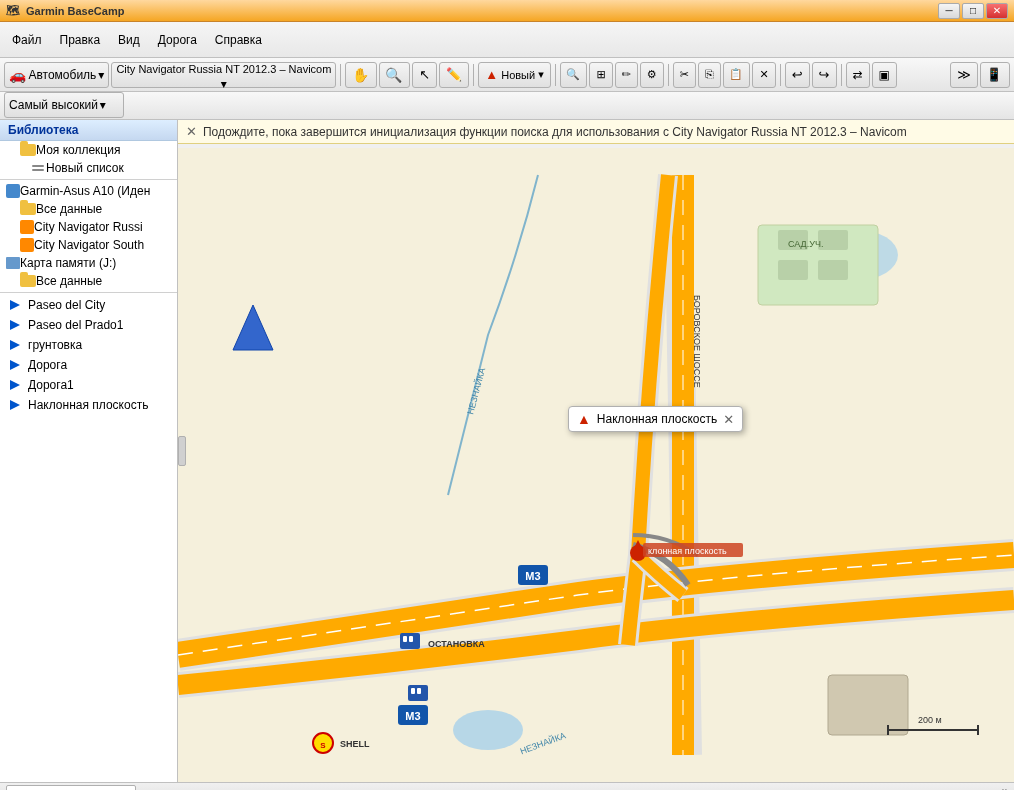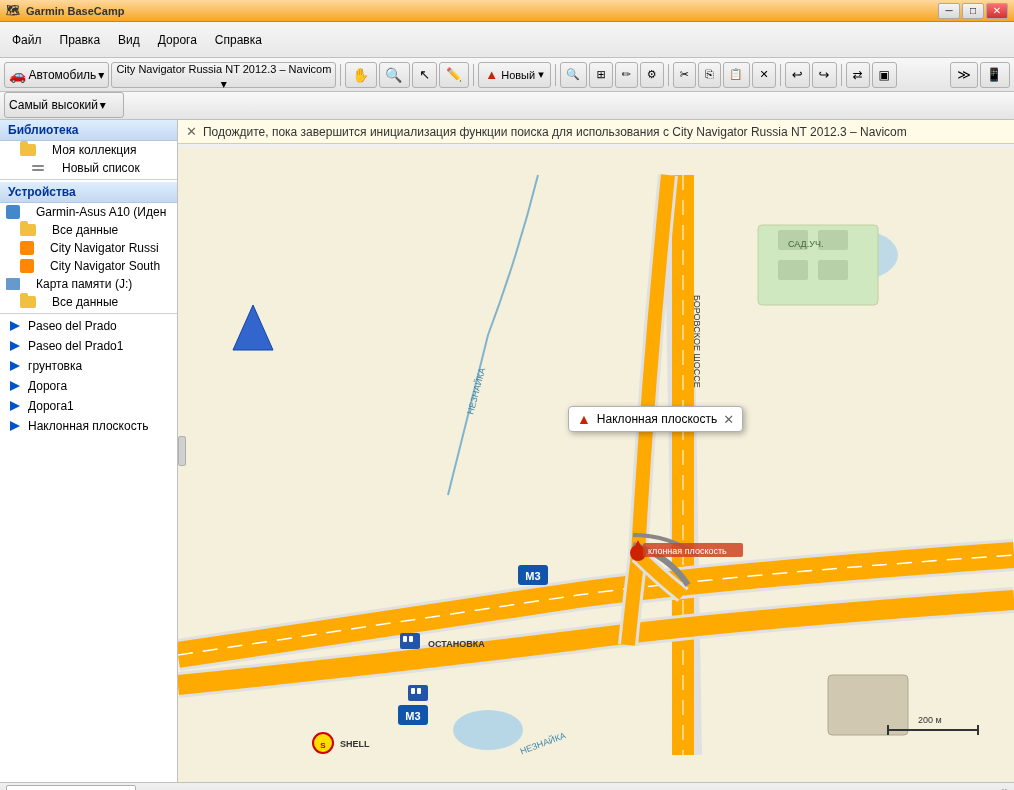--- a/index.html
+++ b/index.html
@@ -102,21 +102,21 @@
       padding: 3px 8px;
       font-weight: bold;
       font-size: 12px;
       color: #003399;
       border-bottom: 1px solid #b0c8e0;
     }
     .sidebar-item {
       display: flex;
       align-items: center;
       padding: 2px 6px;
-      gap: 16px;
+      gap: 0;
       cursor: pointer;
       font-size: 12px;
     }
     .sidebar-item.indent { padding-left: 20px; }
     .sidebar-item.indent2 { padding-left: 32px; }
 
     
     .icon-folder { width: 16px; height: 12px; background: #f0c040; border-radius: 0 2px 2px 2px; position: relative; flex-shrink: 0; }
     .icon-folder::before { content: ''; position: absolute; top: -3px; left: 0; width: 8px; height: 3px; background: #f0c040; border-radius: 2px 2px 0 0; }
     .icon-list { width: 14px; height: 14px; flex-shrink: 0; display: flex; flex-direction: column; justify-content: center; gap: 2px; }
@@ -374,21 +374,20 @@
     <div class="sidebar-item indent2">
       <div class="icon-list">
           <span></span>
           <span></span>
         </div>
       <span>Новый список</span>
     </div>
 
     <div class="sidebar-divider"></div>
 
-    <div class="sidebar-section-title">Устройства</div>
 
     <div class="sidebar-item">
       <div class="icon-device" style="width:14px;height:14px;background:#4488cc;border-radius:2px;flex-shrink:0;"></div>
       <span>Garmin-Asus A10 (Иден</span>
     </div>
     <div class="sidebar-item indent">
       <div class="icon-folder"></div>
       <span>Все данные</span>
     </div>
     <div class="sidebar-item indent">
@@ -409,21 +408,21 @@
     </div>
 
     <div class="sidebar-divider"></div>
 
     <div class="tracks-list">
 
       <div class="track-item">
         <svg class="track-flag" viewBox="0 0 14 14">
             <polygon points="2,2 12,7 2,12" fill="#0055cc"></polygon>
           </svg>
-        <span>Paseo del Prado</span>
+        <span>Paseo del City</span>
       </div>
       <div class="track-item">
         <svg class="track-flag" viewBox="0 0 14 14">
             <polygon points="2,2 12,7 2,12" fill="#0055cc"></polygon>
           </svg>
         <span>Paseo del Prado1</span>
       </div>
       <div class="track-item">
         <svg class="track-flag" viewBox="0 0 14 14">
             <polygon points="2,2 12,7 2,12" fill="#0055cc"></polygon>

